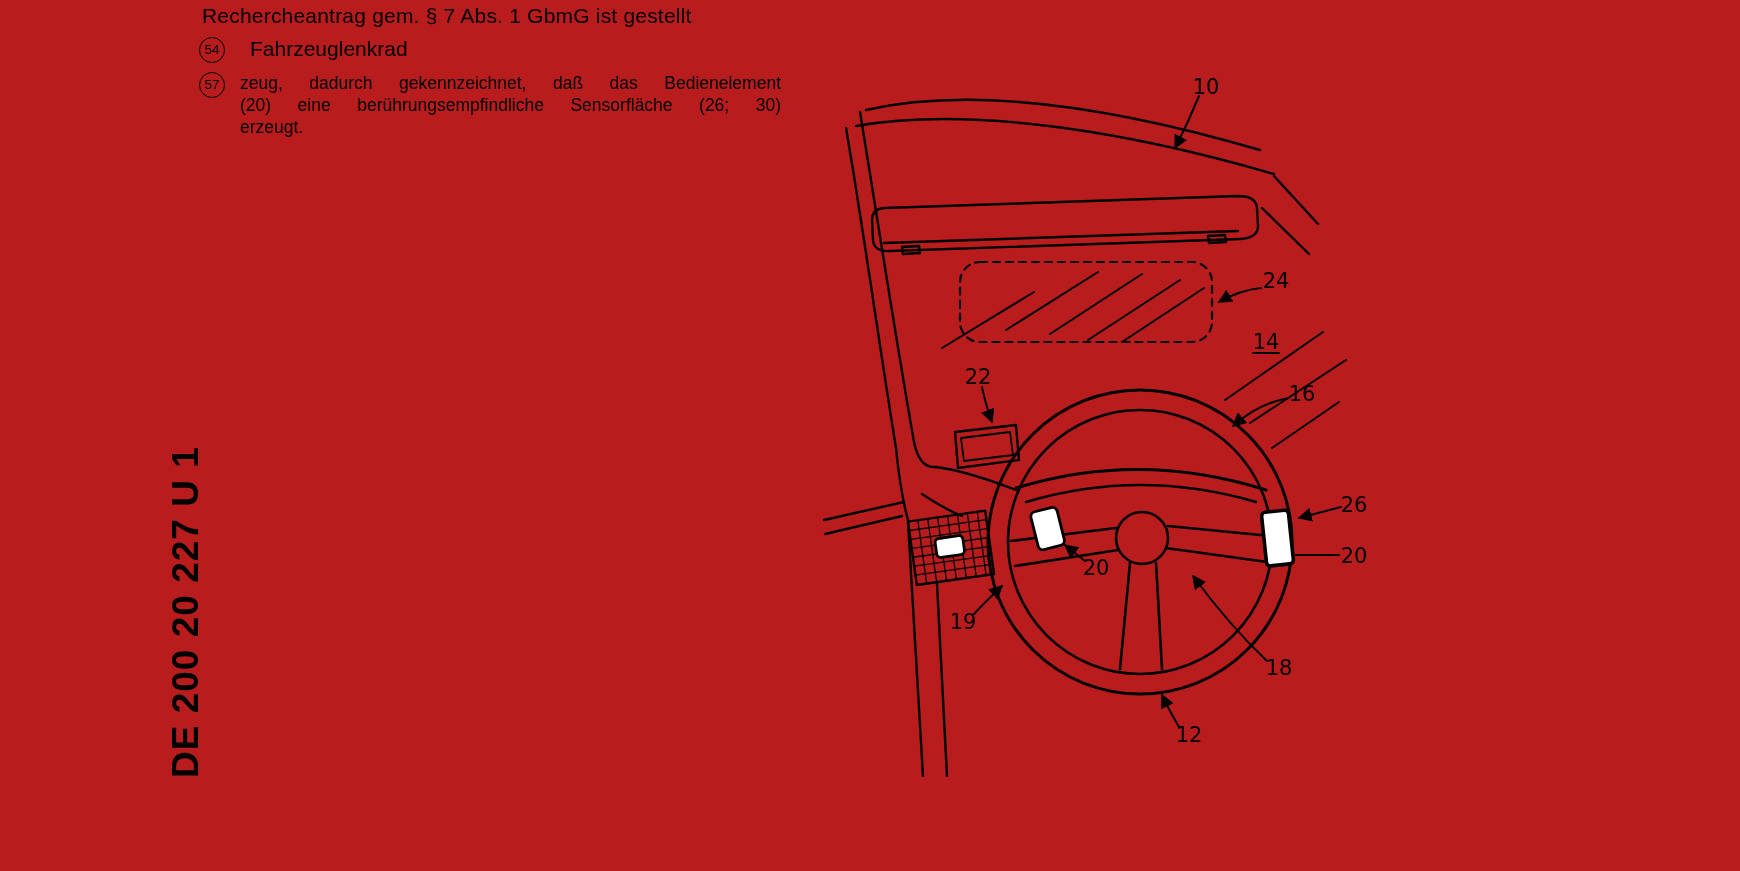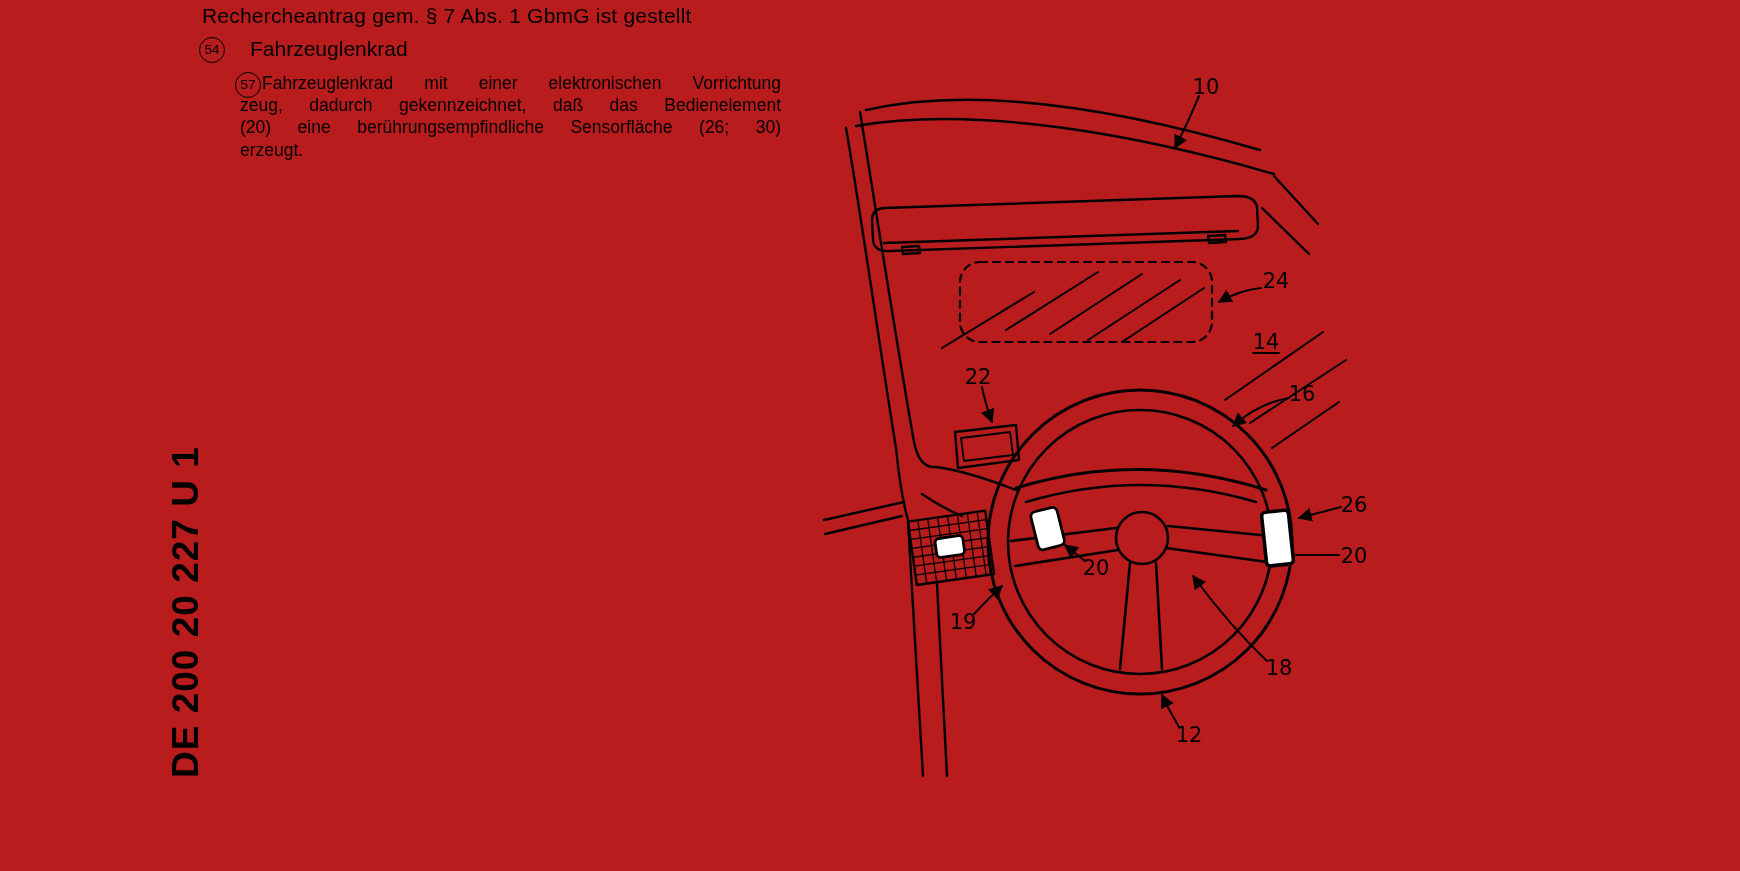--- a/index.html
+++ b/index.html
@@ -13,21 +13,21 @@
   }
   .field-row {
     position:absolute; left:199px; top:37px;
     display:flex; align-items:flex-start; gap:25px; font-size:21px;
   }
   .circled {
     display:inline-flex; align-items:center; justify-content:center;
     width:26px; height:26px; border:1.7px solid #000; border-radius:50%;
     font-size:13.5px; line-height:1; flex:none; box-sizing:border-box;
   }
-  .abstract-circle { position:absolute; left:199px; top:72px;margin-left:36px; }
+  .abstract-circle { position:absolute; left:199px; top:72px; }
   .abstract-block {
     position:absolute; left:240px; top:72px; width:541px;
     font-size:17.5px; line-height:22.2px;
   }
   .abs-line { text-align:justify; text-align-last:justify; }
   .abs-line.first { padding-left:22px; }
   .abs-line.last { text-align:right; text-align-last:left; }
   .side-label {
     position:absolute; left:165px; top:778px;
     transform:rotate(-90deg); transform-origin:0 0;
@@ -43,21 +43,20 @@
   <div class="header-note">Rechercheantrag gem. § 7 Abs. 1 GbmG ist gestellt</div>
 
   <div class="field-row">
     <span class="circled">54</span>
     <span>Fahrzeuglenkrad</span>
   </div>
 
   <span class="circled abstract-circle">57</span>
 
   <div class="abstract-block">
-    <div class="abs-line first">Fahrzeuglenkrad mit einer elektronischen Vorrichtung</div>
     <div class="abs-line">zeug, dadurch gekennzeichnet, daß das Bedienelement</div>
     <div class="abs-line">(20) eine berührungsempfindliche Sensorfläche (26; 30)</div>
     <div class="abs-line last">erzeugt.</div>
   </div>
 
   <div class="side-label">DE 200 20 227 U 1</div>
 
   <svg class="figure-svg" width="650" height="790" viewBox="0 0 650 790">
     <defs>
       <marker id="arrow" viewBox="0 0 10 10" refX="9" refY="5" markerWidth="7" markerHeight="7" orient="auto-start-reverse">

